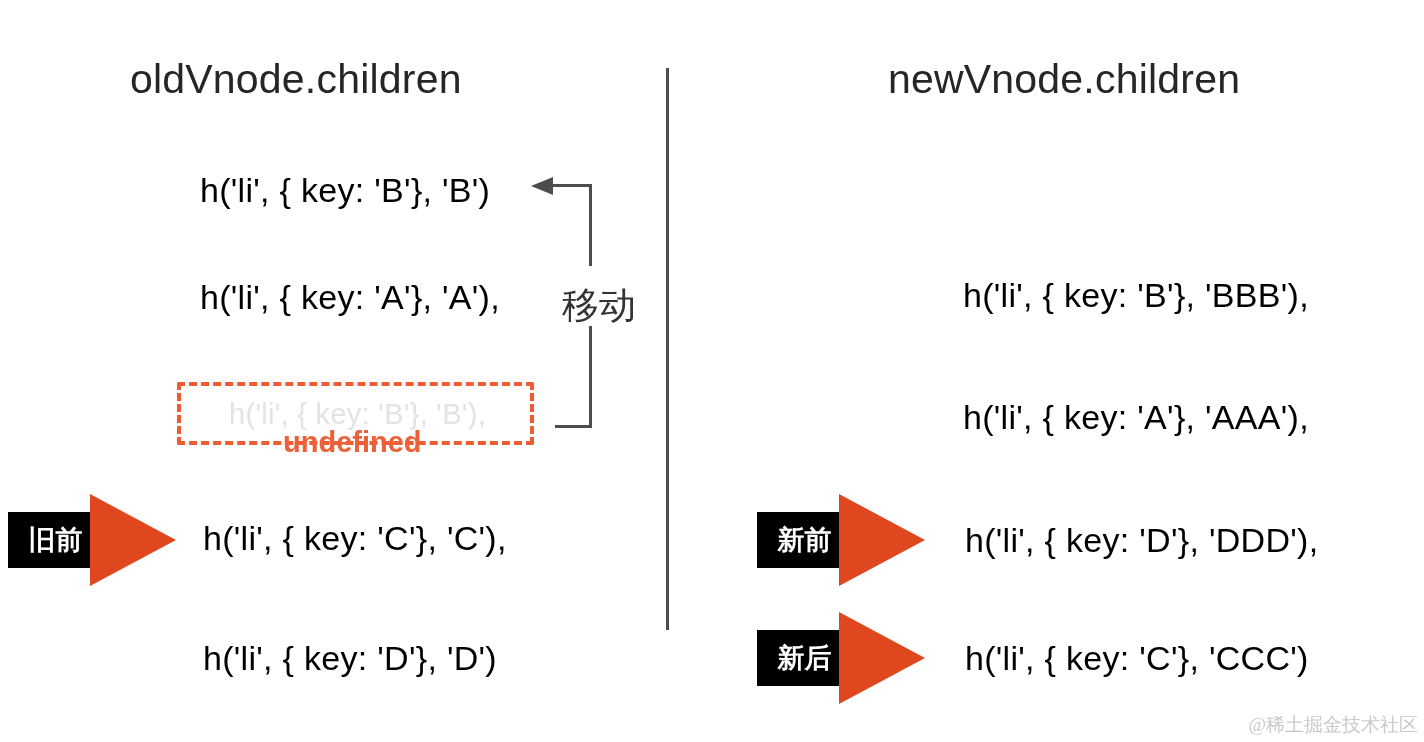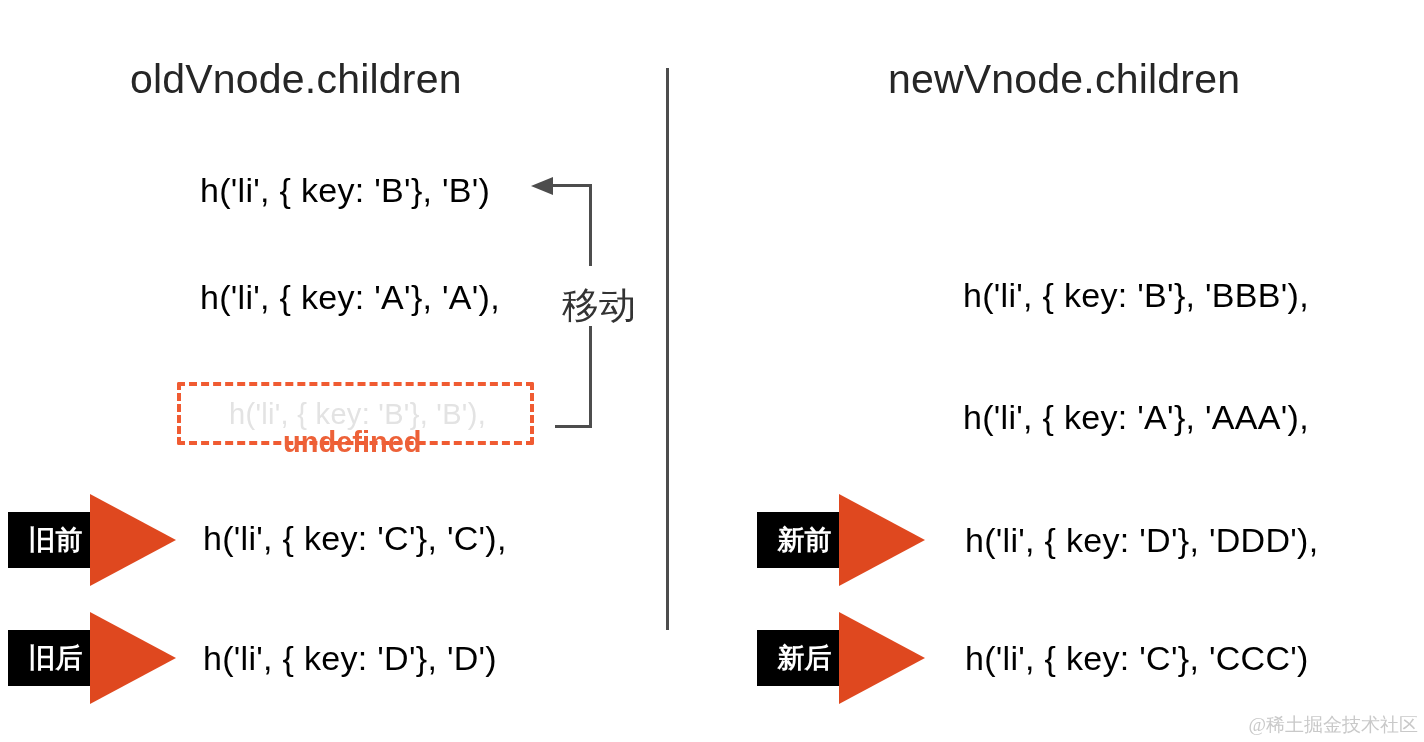--- a/index.html
+++ b/index.html
@@ -152,26 +152,20 @@
   <div class="code-line" style="left:963px;top:400px;">h('li', { key: 'A'}, 'AAA'),</div>
   <div class="code-line" style="left:965px;top:523px;">h('li', { key: 'D'}, 'DDD'),</div>
   <div class="code-line" style="left:965px;top:641px;">h('li', { key: 'C'}, 'CCC')</div>
 
   <div class="big-arrow" style="left:8px;top:494px;">
     <div class="arrow-body">
       <span class="arrow-label">旧前</span>
     </div>
     <div class="arrow-head"></div>
   </div>
-  <div class="big-arrow" style="left:8px;top:612px;">
-    <div class="arrow-body">
-      <span class="arrow-label">旧后</span>
-    </div>
-    <div class="arrow-head"></div>
-  </div>
 
   <div class="big-arrow" style="left:757px;top:494px;">
     <div class="arrow-body">
       <span class="arrow-label">新前</span>
     </div>
     <div class="arrow-head"></div>
   </div>
   <div class="big-arrow" style="left:757px;top:612px;">
     <div class="arrow-body">
       <span class="arrow-label">新后</span>

